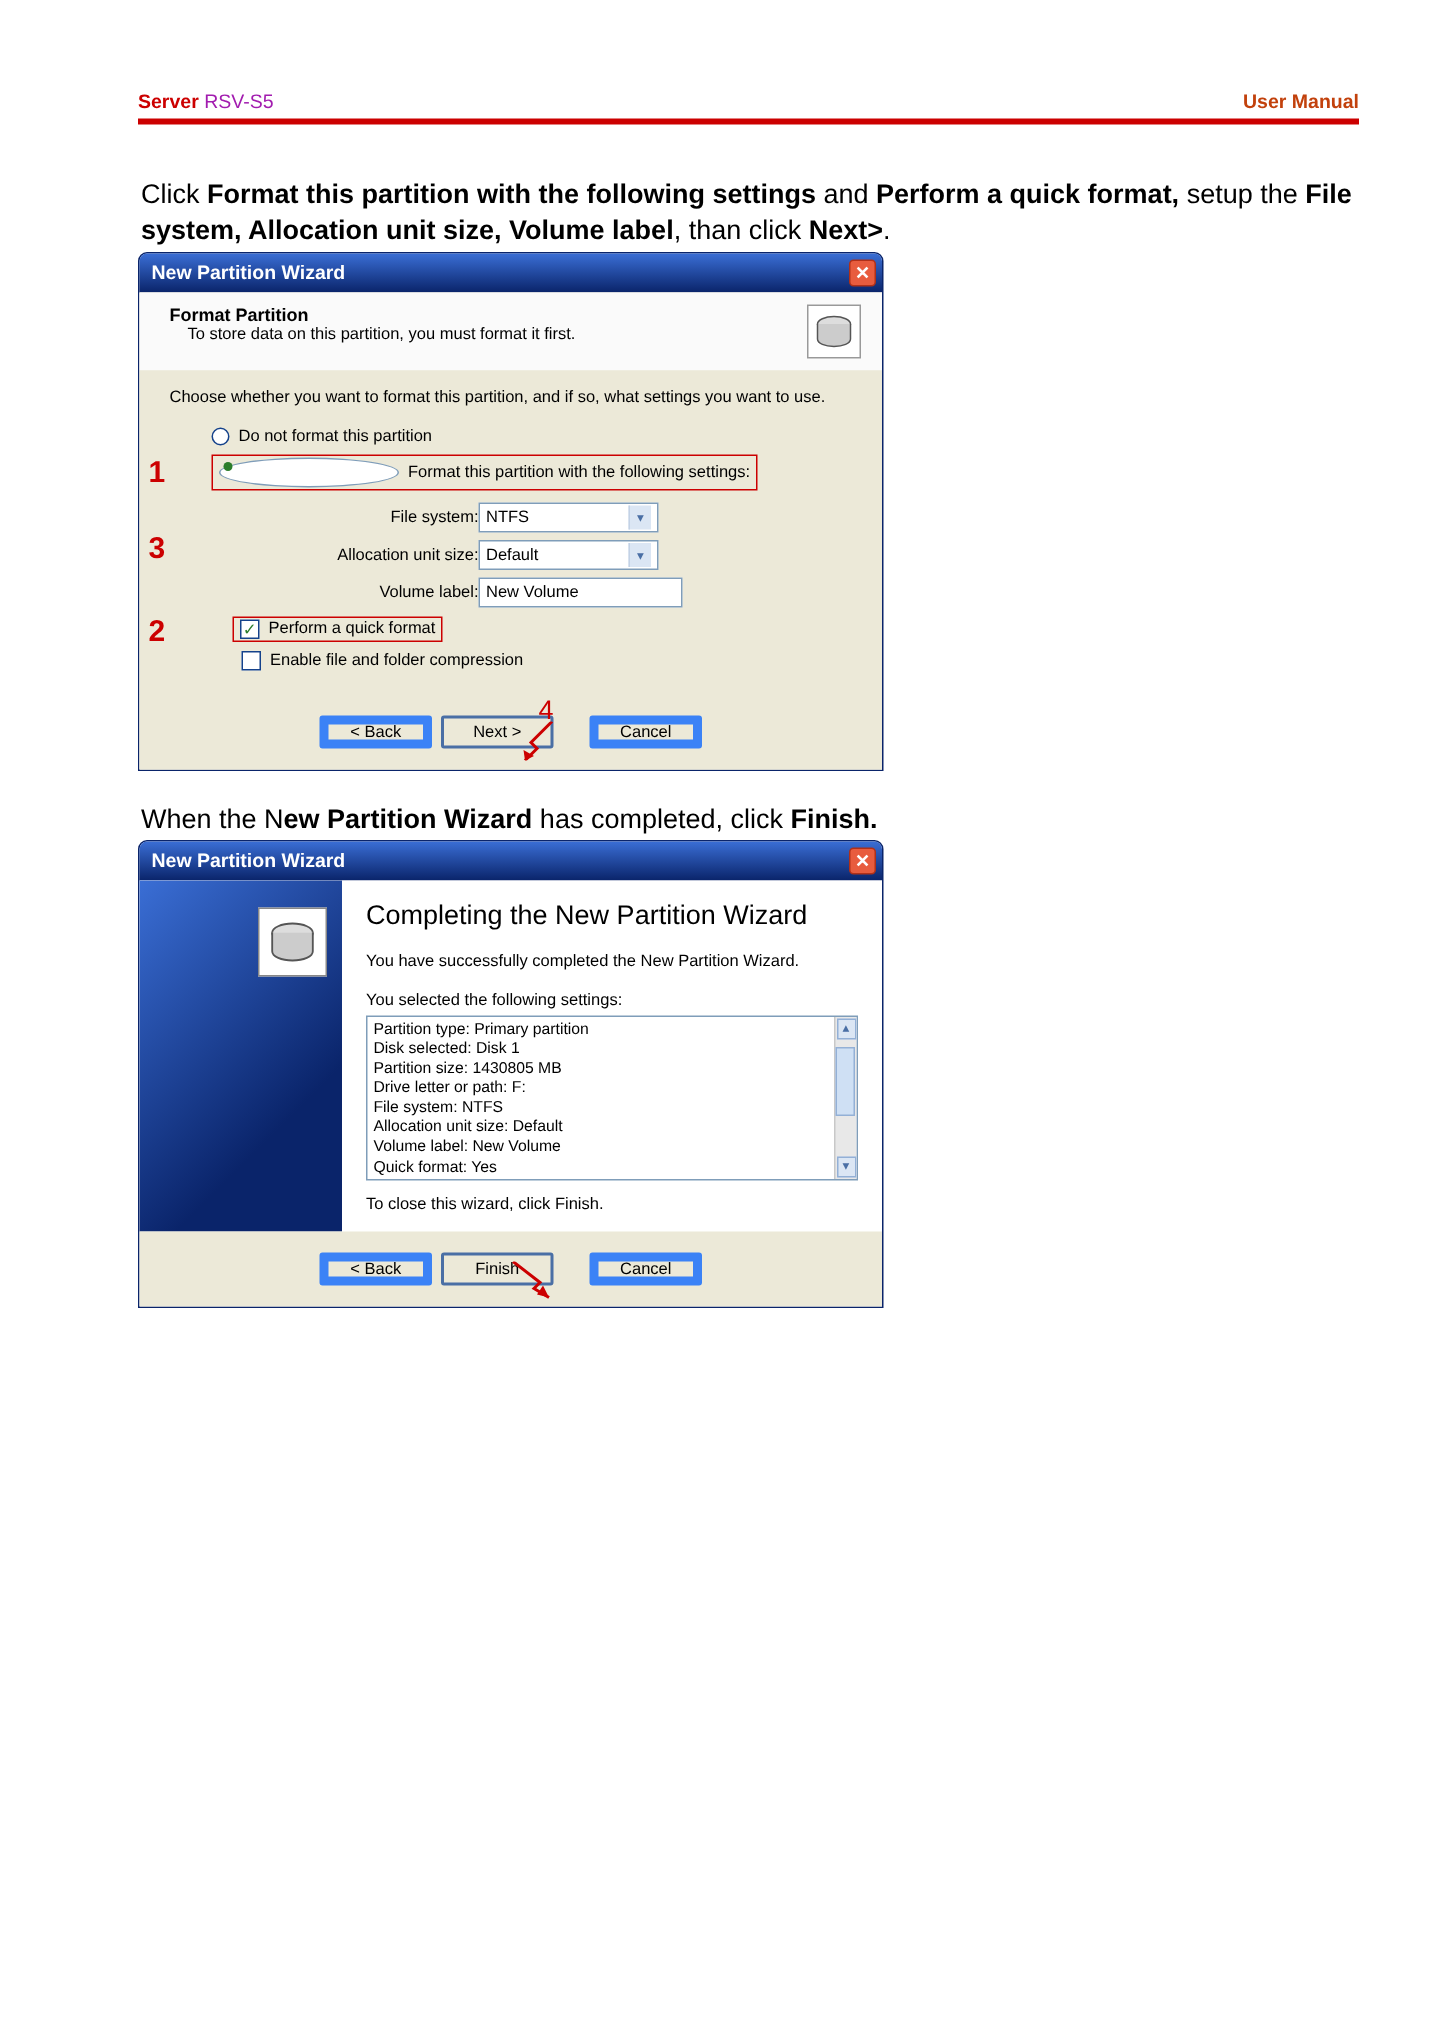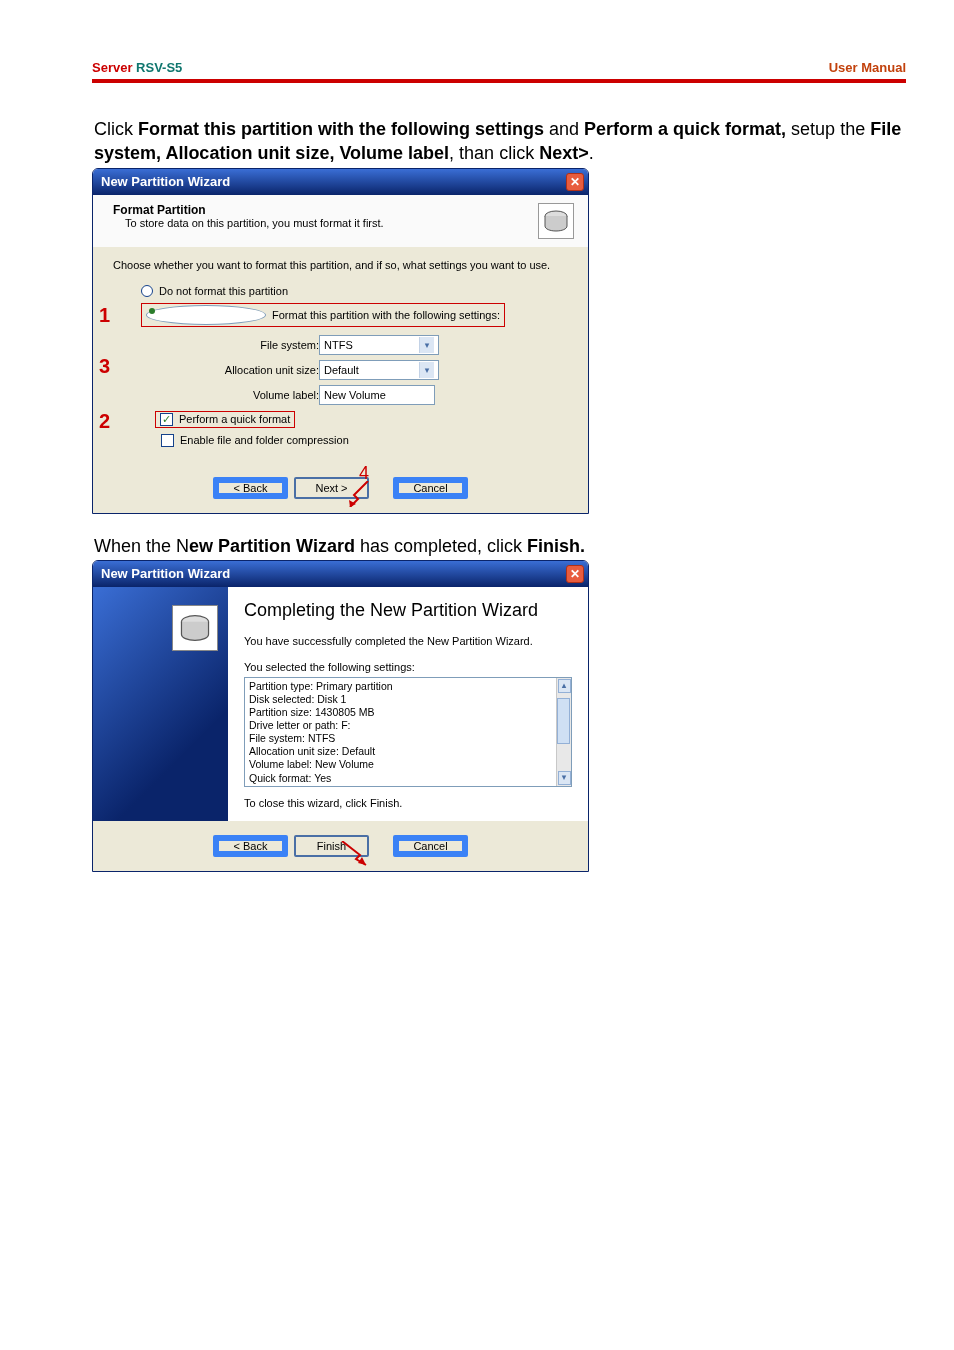--- a/index.html
+++ b/index.html
@@ -14,21 +14,21 @@
   .page {
     padding: 60px 48px 40px 92px;
   }
   .hdr {
     display: flex;
     justify-content: space-between;
     font-size: 13px;
     padding-bottom: 4px;
   }
   .hdr-left .server { color: #cc0000; font-weight: bold; }
-  .hdr-left .model { color: #0f766e; font-weight: bold; }
+  .hdr-left .model { color: #a21caf; font-weight: normal; }
   .hdr-right { color: #c2410c; font-weight: bold; }
   .rule {
     height: 4px;
     background: #cc0000;
     margin-bottom: 34px;
   }
   .instr {
     font-size: 18px;
     line-height: 1.35;
     margin-bottom: 2px;
@@ -122,21 +122,21 @@
     justify-content: space-between;
   }
   .sel .chev {
     width: 15px; height: 16px;
     border-left: 1px solid #c3d2e6;
     background: #dbe6f4;
     display:flex; align-items:center; justify-content:center;
     color:#4a6fa5; font-size:9px;
   }
   .txt {
-    width: 116px;
+    width: 136px;
     height: 20px;
     border: 1px solid #7f9db9;
     background: #fff;
     padding: 0 4px;
     display:flex; align-items:center;
   }
 
   .chk-row { display:flex; align-items:center; margin-left: 42px; font-size:11px; margin-top:6px; }
   .chk { width:13px; height:13px; border:1px solid #15428b; background:#fff; margin-right:6px; display:flex; align-items:center; justify-content:center; color:#2b7d2b; font-size:11px; }
 

